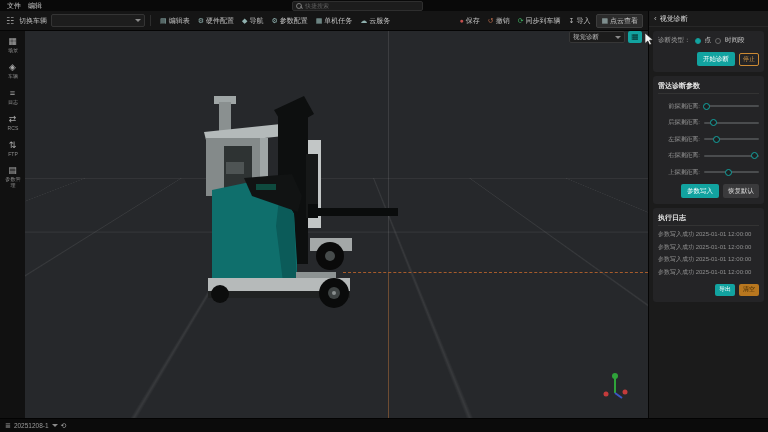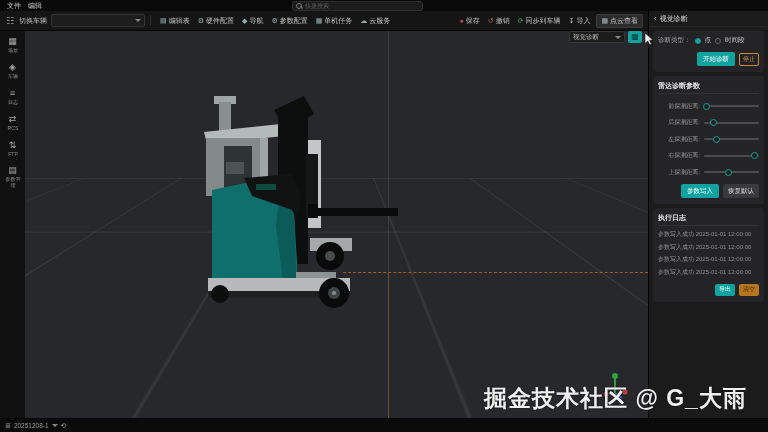--- a/index.html
+++ b/index.html
@@ -303,19 +303,18 @@
     </div>
   </div>
 
   <div class="statusbar">
     <span class="st-ic">≣</span>
     <span class="st-txt">20251208-1</span>
     <span class="caret"></span>
     <span class="st-ic">⟲</span>
   </div>
 
-  <div class="watermark">掘金技术社区 @ G_大雨</div>
 
   <svg class="cursor" width="10" height="13" viewBox="0 0 10 13">
     <polygon points="0,0 0,10.5 2.8,8 4.6,12 6.4,11.1 4.6,7.2 8,7" fill="#f5f5f5" stroke="#111" stroke-width="0.6"></polygon>
   </svg>
 
 </div>
 
 </body></html>

